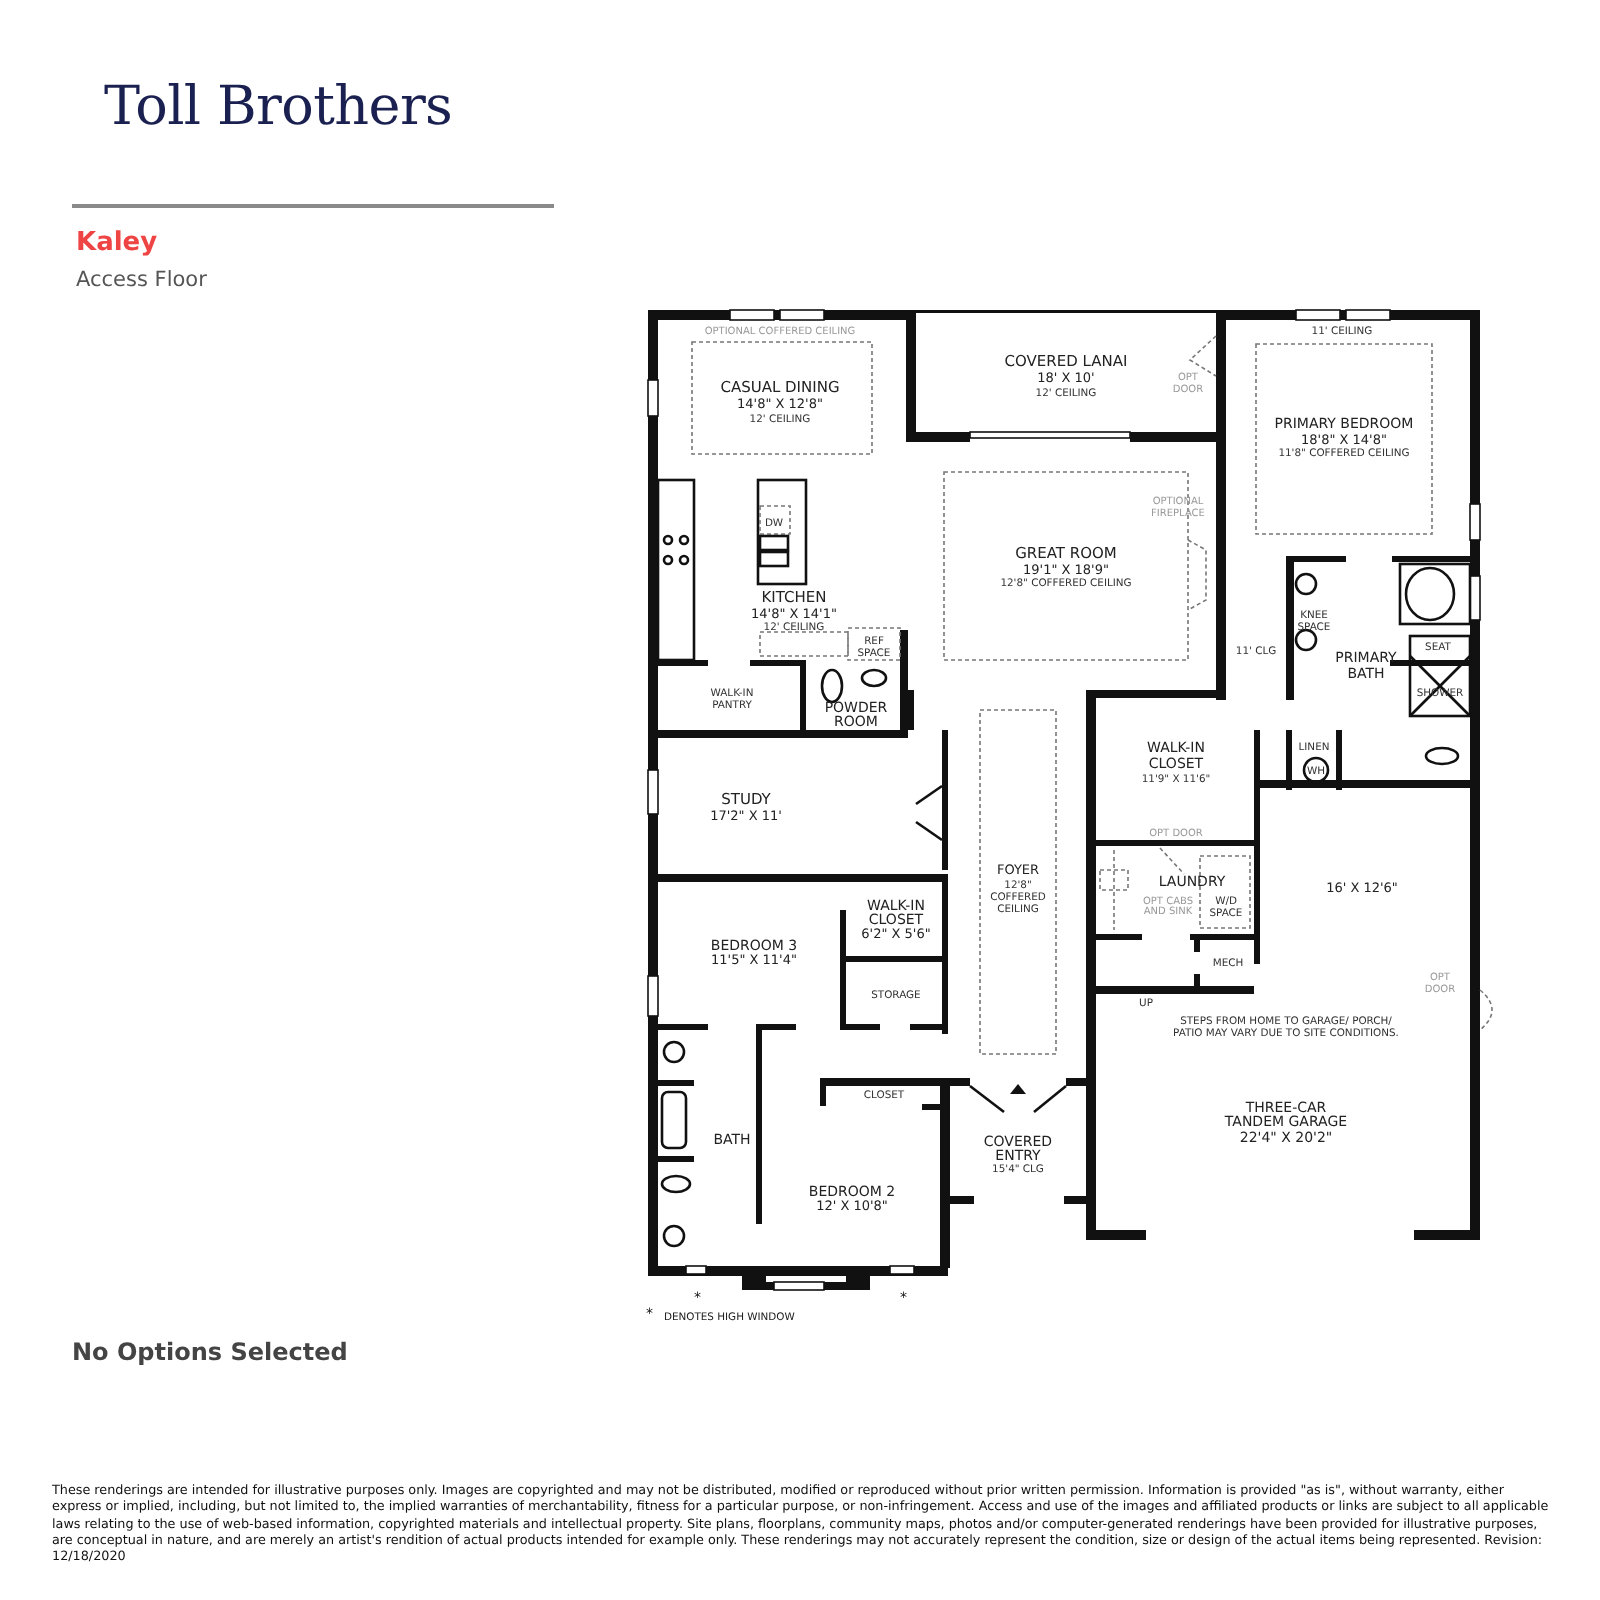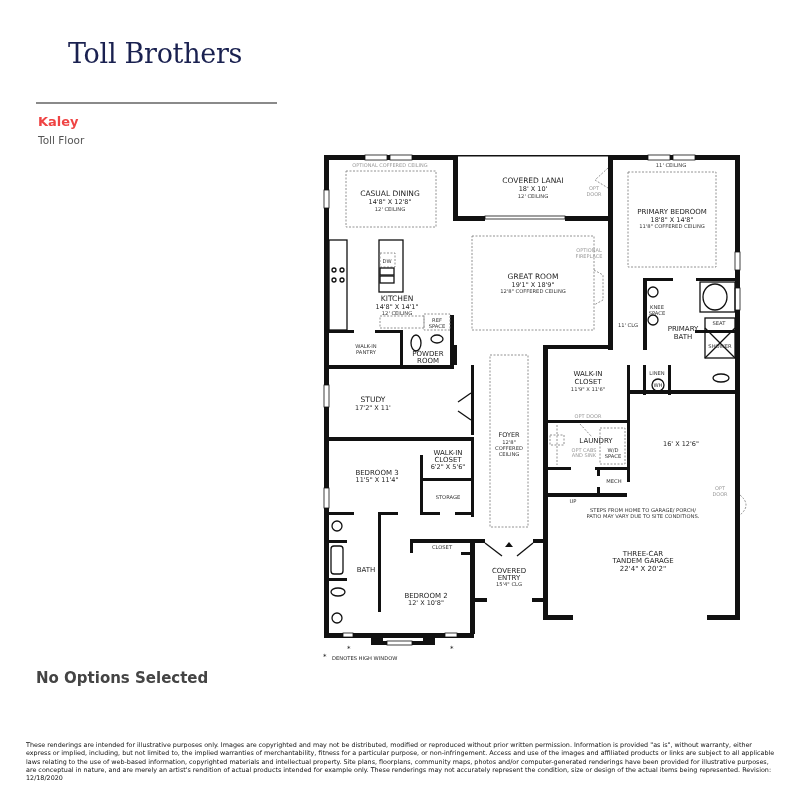--- a/index.html
+++ b/index.html
@@ -1,38 +1,38 @@
 <!DOCTYPE html>
 <html><head>
   <meta charset="utf-8">
   <style>
     html, body { margin: 0; padding: 0; background: #ffffff; }
     body { width: 800px; height: 800px; position: relative; overflow: hidden; font-family: "DejaVu Sans", sans-serif; }
-    .brand { position: absolute; left: 52px; top: 38px; font-family: "DejaVu Serif", serif; font-size: 27px; color: #1a2150; letter-spacing: -0.3px; font-weight: normal; margin-left: 16px; }
+    .brand { position: absolute; left: 52px; top: 38px; font-family: "DejaVu Serif", serif; font-size: 27px; color: #1a2150; letter-spacing: -0.3px; font-weight: normal; }
     .rule { position: absolute; left: 36px; top: 102px; width: 241px; height: 2px; background: #8a8a8a; }
     .model-name { position: absolute; left: 38px; top: 114px; font-size: 13px; font-weight: bold; color: #ef4444; }
     .floor-name { position: absolute; left: 38px; top: 134px; font-size: 10.5px; color: #555; }
-    .options { position: absolute; left: 36px; top: 669px; font-size: 15px; font-weight: bold; color: #444; }
+    .options { position: absolute; left: 36px; top: 669px; font-size: 12px; font-weight: bold; color: #444; }
     .disclaimer { position: absolute; left: 26px; top: 729px; width: 750px; font-size: 6.4px; line-height: 8.3px; color: #111; font-family: "DejaVu Sans", sans-serif; margin-top: 12px; }
     svg.plan { position: absolute; left: 0; top: 0; width: 800px; height: 800px; }
     .lbl { font-family: "DejaVu Sans", sans-serif; fill: #222; text-anchor: middle; }
     .lbl-sm { font-family: "DejaVu Sans", sans-serif; fill: #333; text-anchor: middle; font-size: 5.2px; }
     .lbl-gray { font-family: "DejaVu Sans", sans-serif; fill: #9a9a9a; text-anchor: middle; font-size: 5px; }
     .wall { fill: #111; }
     .thin { stroke: #111; stroke-width: 1.3; fill: none; }
     .dash { stroke: #777; stroke-width: 0.8; fill: none; stroke-dasharray: 2 1.5; }
     .win { fill: #fff; stroke: #111; stroke-width: 0.8; }
   </style>
 </head>
 <body>
 
 <div class="brand">Toll Brothers</div>
 <div class="rule"></div>
 <div class="model-name">Kaley</div>
-<div class="floor-name">Toll Floor</div>
+<div class="floor-name">Access Floor</div>
 
 <svg class="plan" viewBox="0 0 800 800" xmlns="http://www.w3.org/2000/svg">
 
   <g>
 
     <rect class="wall" x="324" y="155" width="5" height="483"></rect>
 
     <rect class="wall" x="324" y="155" width="134" height="5"></rect>
 
     <rect class="wall" x="453" y="155" width="5" height="66"></rect>

